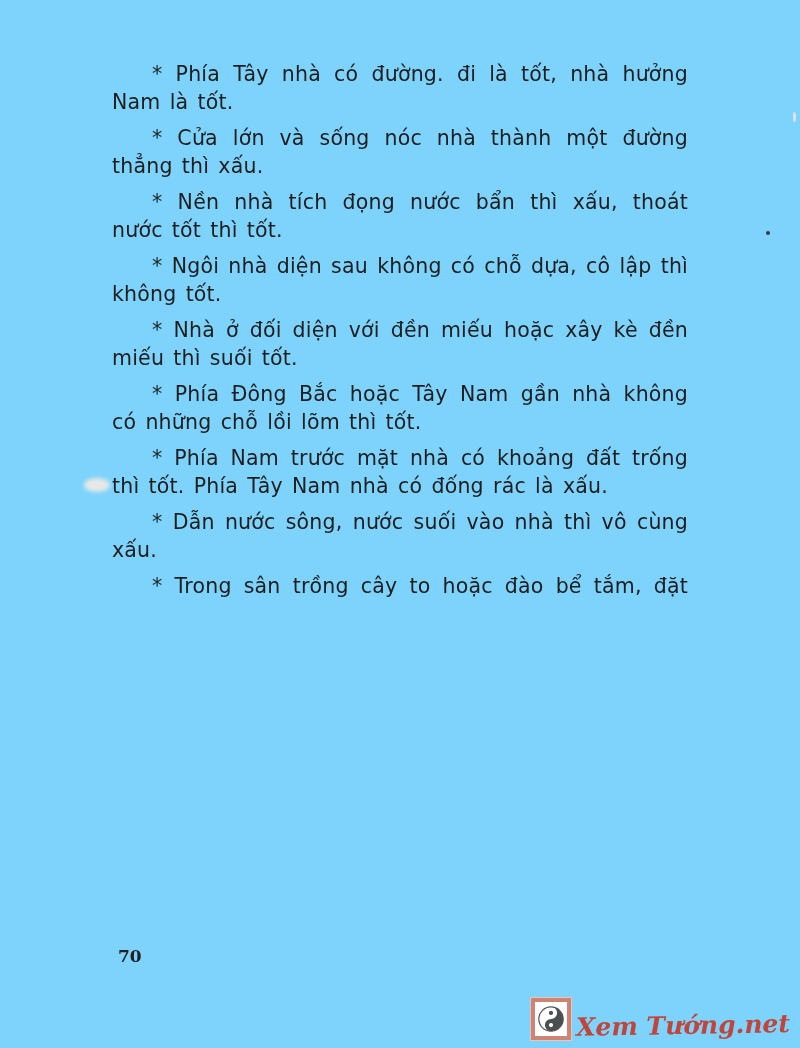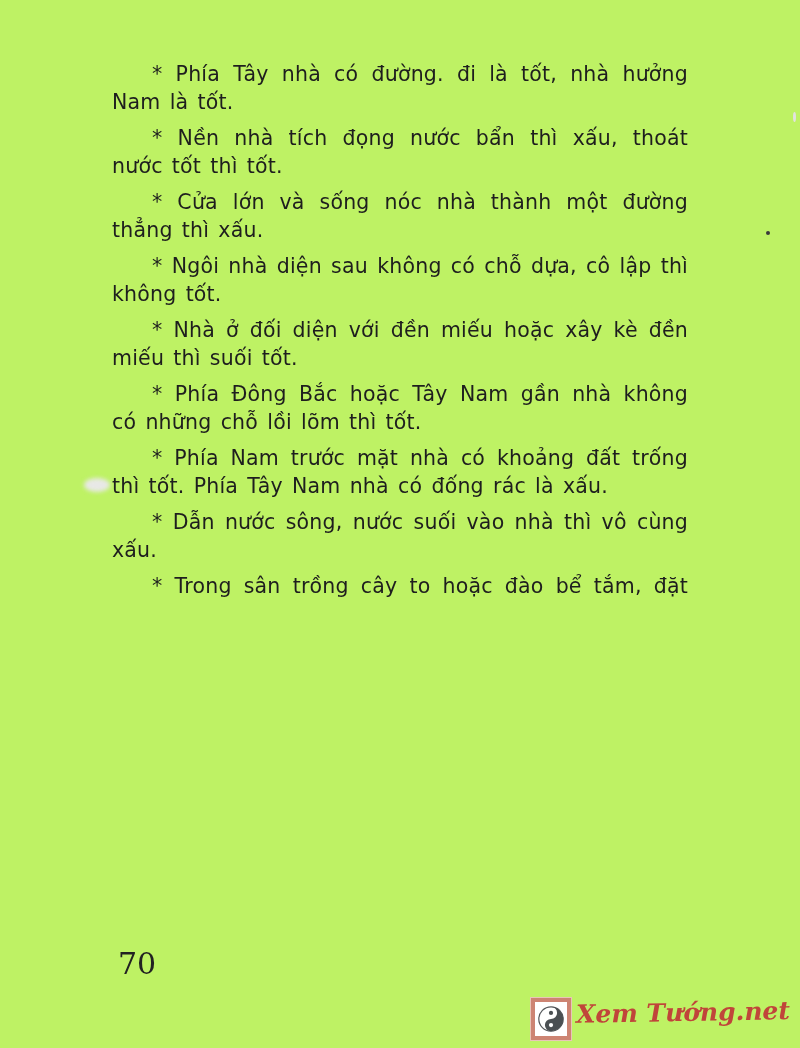--- a/index.html
+++ b/index.html
@@ -4,21 +4,21 @@
 <style>
   html, body {
     margin: 0;
     padding: 0;
     background: #ffffff;
   }
   .page {
     position: relative;
     width: 800px;
     height: 1048px;
-    background: #bef264;
+    background: #7dd3fc;
     overflow: hidden;
     font-family: "DejaVu Sans", sans-serif;
   }
   .text-block {
     position: absolute;
     left: 112px;
     top: 60px;
     width: 576px;
   }
   .para {
@@ -32,29 +32,30 @@
     letter-spacing: 0.2px;
   }
   .para:last-child {
     text-align-last: justify; 
   }
   .page-number {
     position: absolute;
     left: 118px;
     top: 946px;
     font-family: "DejaVu Serif", serif;
-    font-size: 30px;
+    font-size: 17px;
     color: #222222;
+    font-weight: bold;
   }
   .watermark {
     position: absolute;
     right: 10px;
     bottom: 8px;
     display: flex;
-    align-items: flex-start;
+    align-items: flex-end;
     gap: 5px;
     cursor: pointer;
   }
   .yy-frame {
     width: 32px;
     height: 34px;
     border: 4px solid #cd8473;
     background: #ffffff;
     display: flex;
     align-items: center;
@@ -97,22 +98,22 @@
     background: #e2e2e0;
   }
 </style>
 </head>
 <body>
 
 <div class="page">
 
   <main class="text-block">
       <p class="para">* Phía Tây nhà có đường. đi là tốt, nhà hưởng Nam là tốt.</p>
+      <p class="para">* Cửa lớn và sống nóc nhà thành một đường thẳng thì xấu.</p>
       <p class="para">* Nền nhà tích đọng nước bẩn thì xấu, thoát nước tốt thì tốt.</p>
-      <p class="para">* Cửa lớn và sống nóc nhà thành một đường thẳng thì xấu.</p>
       <p class="para">* Ngôi nhà diện sau không có chỗ dựa, cô lập thì không tốt.</p>
       <p class="para">* Nhà ở đối diện với đền miếu hoặc xây kè đền miếu thì suối tốt.</p>
       <p class="para">* Phía Đông Bắc hoặc Tây Nam gần nhà không có những chỗ lồi lõm thì tốt.</p>
       <p class="para">* Phía Nam trước mặt nhà có khoảng đất trống thì tốt. Phía Tây Nam nhà có đống rác là xấu.</p>
       <p class="para">* Dẫn nước sông, nước suối vào nhà thì vô cùng xấu.</p>
       <p class="para">* Trong sân trồng cây to hoặc đào bể tắm, đặt</p>
     </main>
 
   <div class="page-number">70</div>
 

